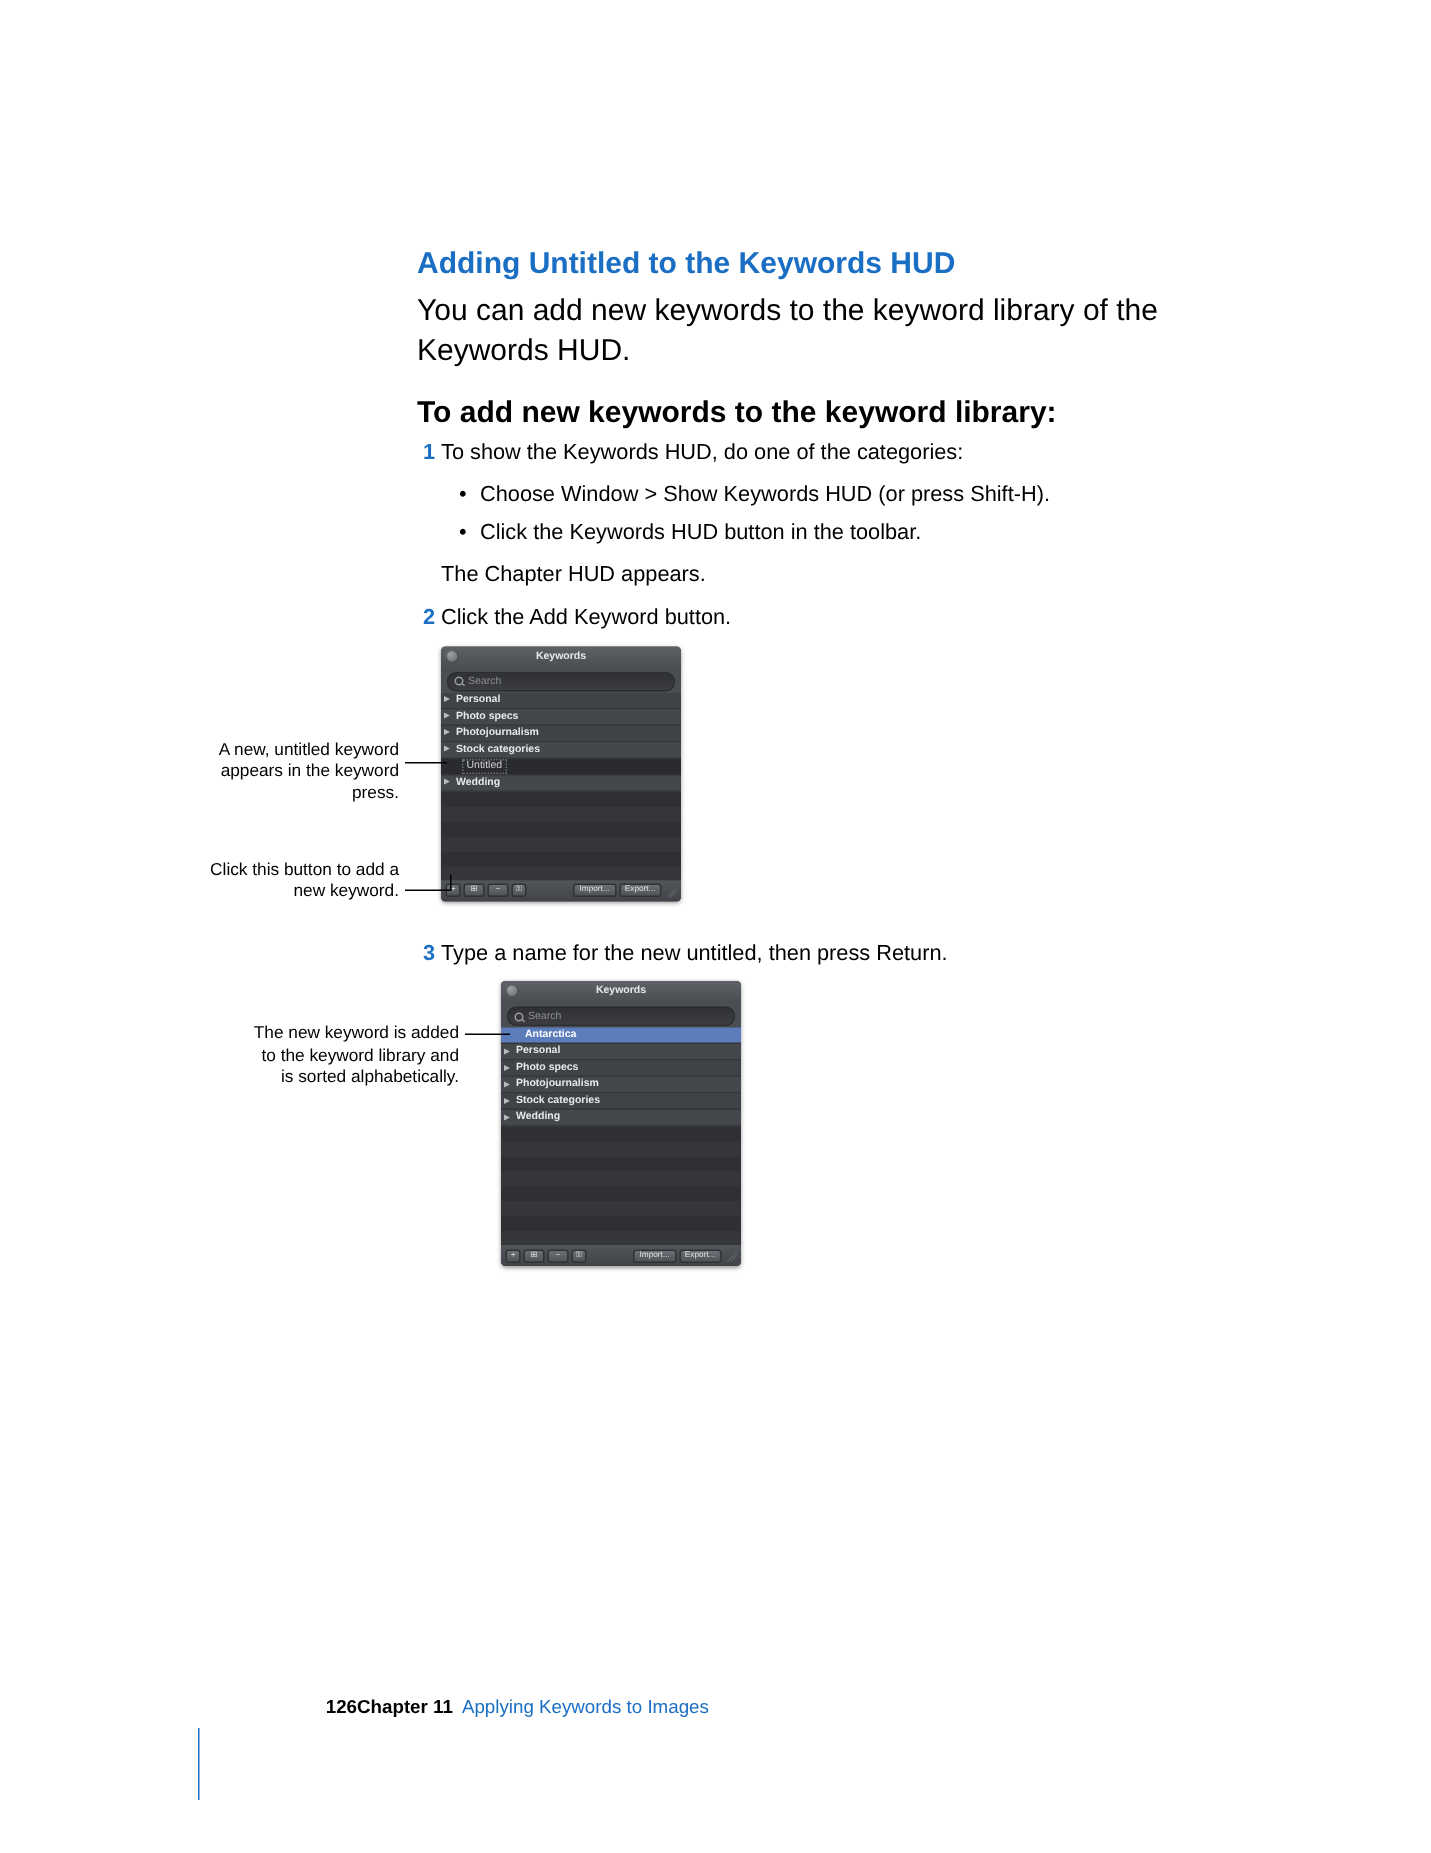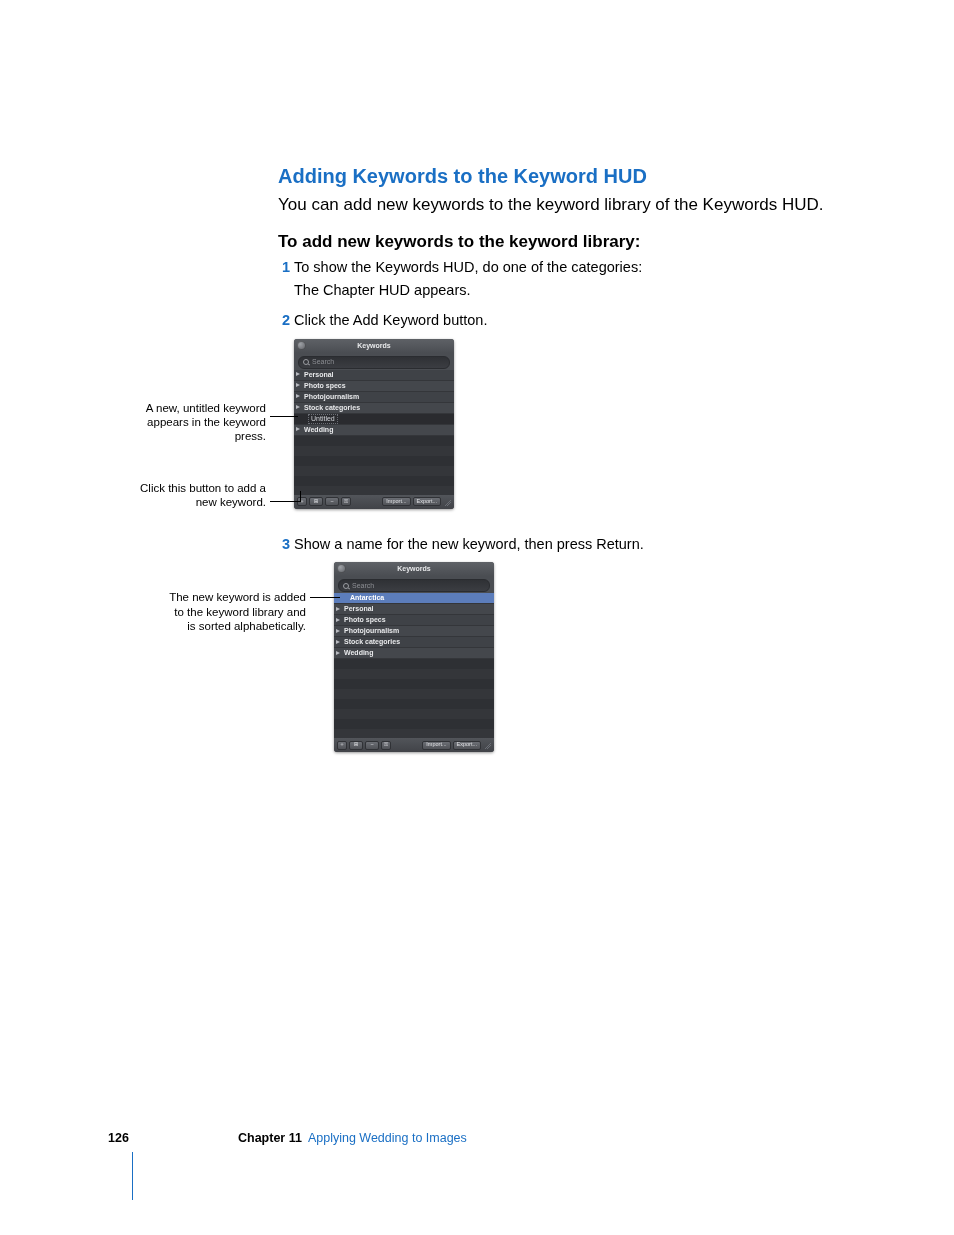--- a/index.html
+++ b/index.html
@@ -21,21 +21,21 @@
     top: 165px;
     width: 560px;
   }
   .section-heading {
     color: #1a6fc4;
     font-size: 20px;
     font-weight: 600;
     margin: 0 0 6px 0;
   }
   .body-text {
-    font-size: 17px;
+    font-size: 20px;
     line-height: 1.35;
     margin: 0 0 14px 0;
   }
   .bold-lead {
     font-weight: 700;
   }
   ol.steps {
     list-style: none;
     margin: 0;
     padding: 0;
@@ -272,20 +272,21 @@
 
   
   .footer {
     position: absolute;
     left: 108px;
     right: 120px;
     top: 1131px;
     display: flex;
     align-items: baseline;
     font-size: 12.5px;
+    text-align: right;
   }
   .footer .pn {
     font-weight: 700;
     width: 130px;
   }
   .footer .ch {
     font-weight: 700;
     margin-right: 6px;
   }
   .footer .ct {
@@ -300,31 +301,35 @@
     background: #1a6fc4;
   }
 </style>
 </head>
 <body>
 
 <div class="page">
 
   <div class="content-col">
 
-    <h2 class="section-heading">Adding Keywords to the Keyword HUD</h2>
+    <h2 class="section-heading">Adding Untitled to the Keywords HUD</h2>
     <p class="body-text">You can add new keywords to the keyword library of the Keywords HUD.</p>
 
     <p class="body-text" style="margin-bottom:4px;">
       <span class="bold-lead">To add new keywords to the keyword library:</span>
     </p>
 
     <ol class="steps">
       <li>
         <span class="step-num">1</span>
         <span>To show the Keywords HUD, do one of the categories:</span>
+        <ul class="bullets">
+          <li>Choose Window &gt; Show Keywords HUD (or press Shift-H).</li>
+          <li>Click the Keywords HUD button in the toolbar.</li>
+        </ul>
         <div class="after-bullets">The Chapter HUD appears.</div>
       </li>
 
       <li>
         <span class="step-num">2</span>
         <span>Click the Add Keyword button.</span>
 
         
         <div class="hud-wrap">
 
@@ -364,21 +369,21 @@
           <span class="callout-line" style="left:-24px; top:77px; width:28px; height:1px;"></span>
 
           <div class="callout" style="left:-168px; top:142px; width:140px;">Click this button to add a new keyword.</div>
           <span class="callout-line" style="left:-24px; top:162px; width:30px; height:1px;"></span>
           <span class="callout-line" style="left:6px; top:152px; width:1px; height:11px;"></span>
         </div>
       </li>
 
       <li>
         <span class="step-num">3</span>
-        <span>Show a name for the new keyword, then press Return.</span>
+        <span>Type a name for the new untitled, then press Return.</span>
 
         
         <div class="hud-wrap" style="height:200px;margin-left:40px;">
           <div class="hud" style="height:190px;">
             <div class="hud-titlebar">
               <span class="hud-close"></span>
               <span>Keywords</span>
             </div>
             <div class="hud-search">
               <span class="mag"></span>
@@ -411,17 +416,17 @@
           <span class="callout-line" style="left:-24px; top:35px; width:30px; height:1px;"></span>
         </div>
       </li>
     </ol>
 
   </div>
 
   <div class="footer">
     <span class="pn">126</span>
     <span class="ch">Chapter 11</span>
-    <span class="ct">Applying Wedding to Images</span>
+    <span class="ct">Applying Keywords to Images</span>
   </div>
   <div class="left-rule"></div>
 
 </div>
 
 </body></html>

